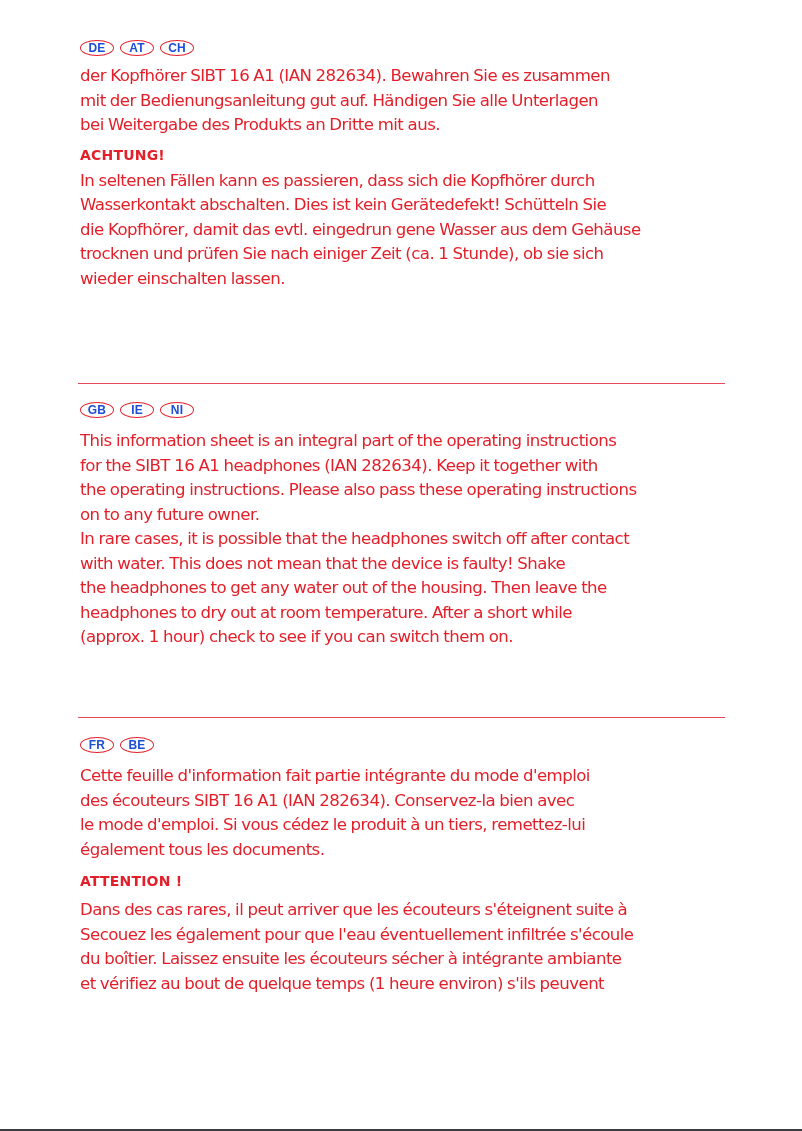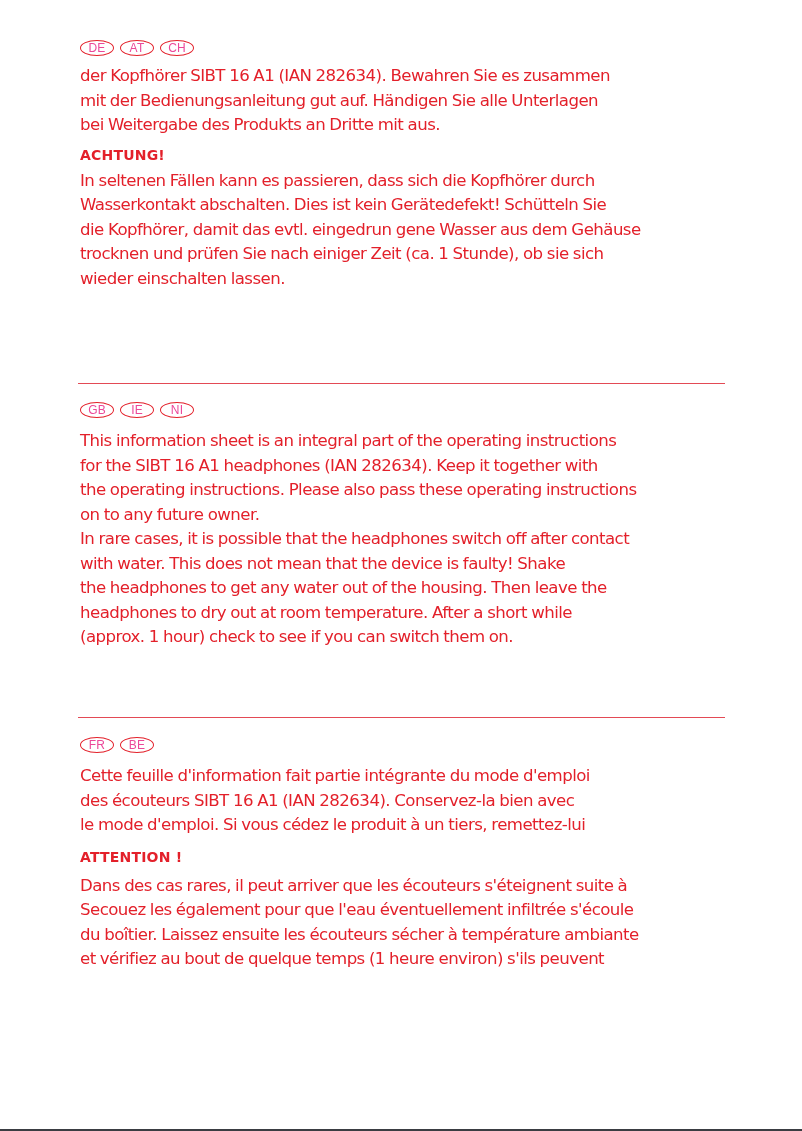--- a/index.html
+++ b/index.html
@@ -34,24 +34,24 @@
     }
     .badge {
       display: inline-flex;
       align-items: center;
       justify-content: center;
       width: 34px;
       height: 16px;
       border: 1.5px solid #e3202a;
       border-radius: 50%;
       font-family: "Liberation Sans", sans-serif;
-      font-weight: normal;
+      font-weight: bold;
       font-size: 12px;
       letter-spacing: 0.2px;
-      color: #ec4899;
+      color: #1d4ed8;
       line-height: 1;
       box-sizing: border-box;
     }
     .para {
       font-family: "DejaVu Sans", sans-serif;
       font-size: 16.6px;
       line-height: 24.5px;
       letter-spacing: -0.55px;
       word-spacing: -0.5px;
       margin: 0;
@@ -137,24 +137,25 @@
 
   <div class="section" style="top:735px;">
     <div class="badges">
       <span class="badge">FR</span>
       <span class="badge">BE</span>
     </div>
     <div style="margin-top:9px;">
       <div class="para">Cette feuille d'information fait partie intégrante du mode d'emploi</div>
       <div class="para">des écouteurs SIBT 16 A1 (IAN 282634). Conservez-la bien avec</div>
       <div class="para">le mode d'emploi. Si vous cédez le produit à un tiers, remettez-lui</div>
+      <div class="para">également tous les documents.</div>
     </div>
     <div class="heading" style="margin-top:6px; margin-bottom:4px;">ATTENTION !</div>
     <div>
       <div class="para">Dans des cas rares, il peut arriver que les écouteurs s'éteignent suite à</div>
       <div class="para">Secouez les également pour que l'eau éventuellement infiltrée s'écoule</div>
-      <div class="para">du boîtier. Laissez ensuite les écouteurs sécher à température ambiante</div>
+      <div class="para">du boîtier. Laissez ensuite les écouteurs sécher à intégrante ambiante</div>
       <div class="para">et vérifiez au bout de quelque temps (1 heure environ) s'ils peuvent</div>
     </div>
   </div>
 
   <div class="bottom-rule"></div>
 </div>
 
 </body></html>

